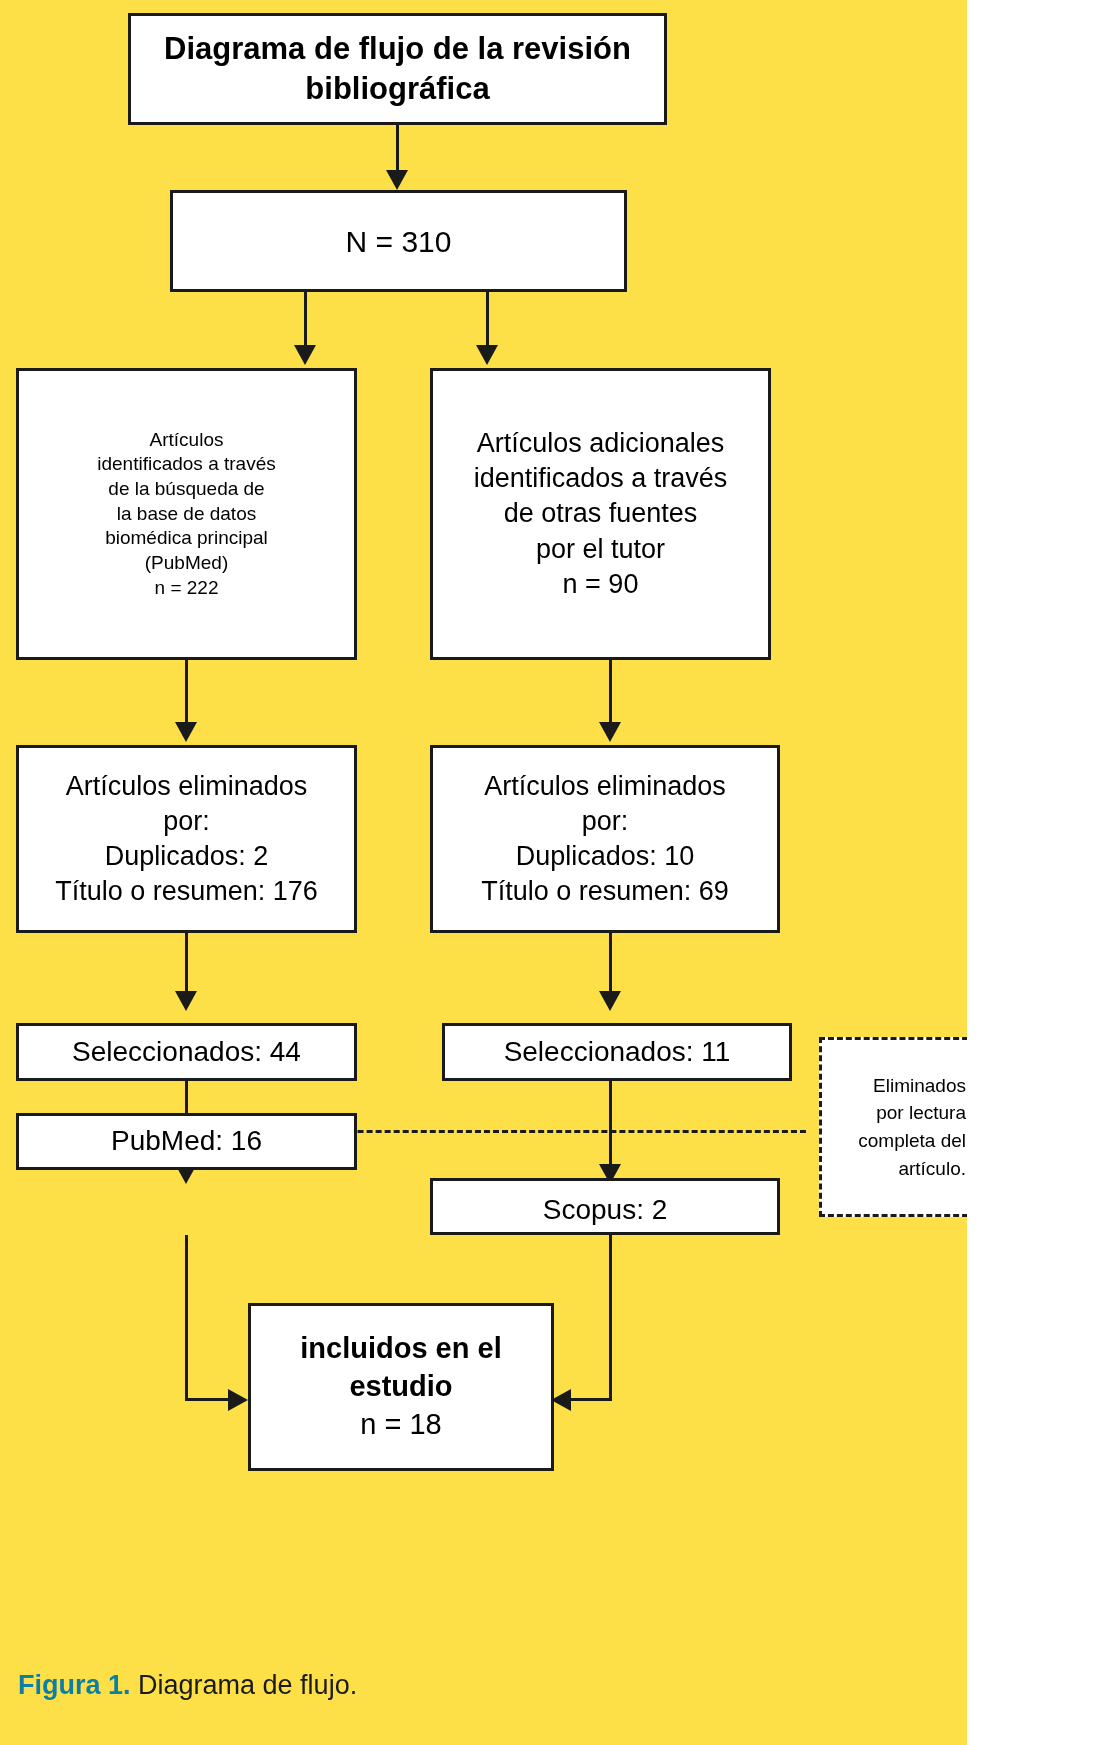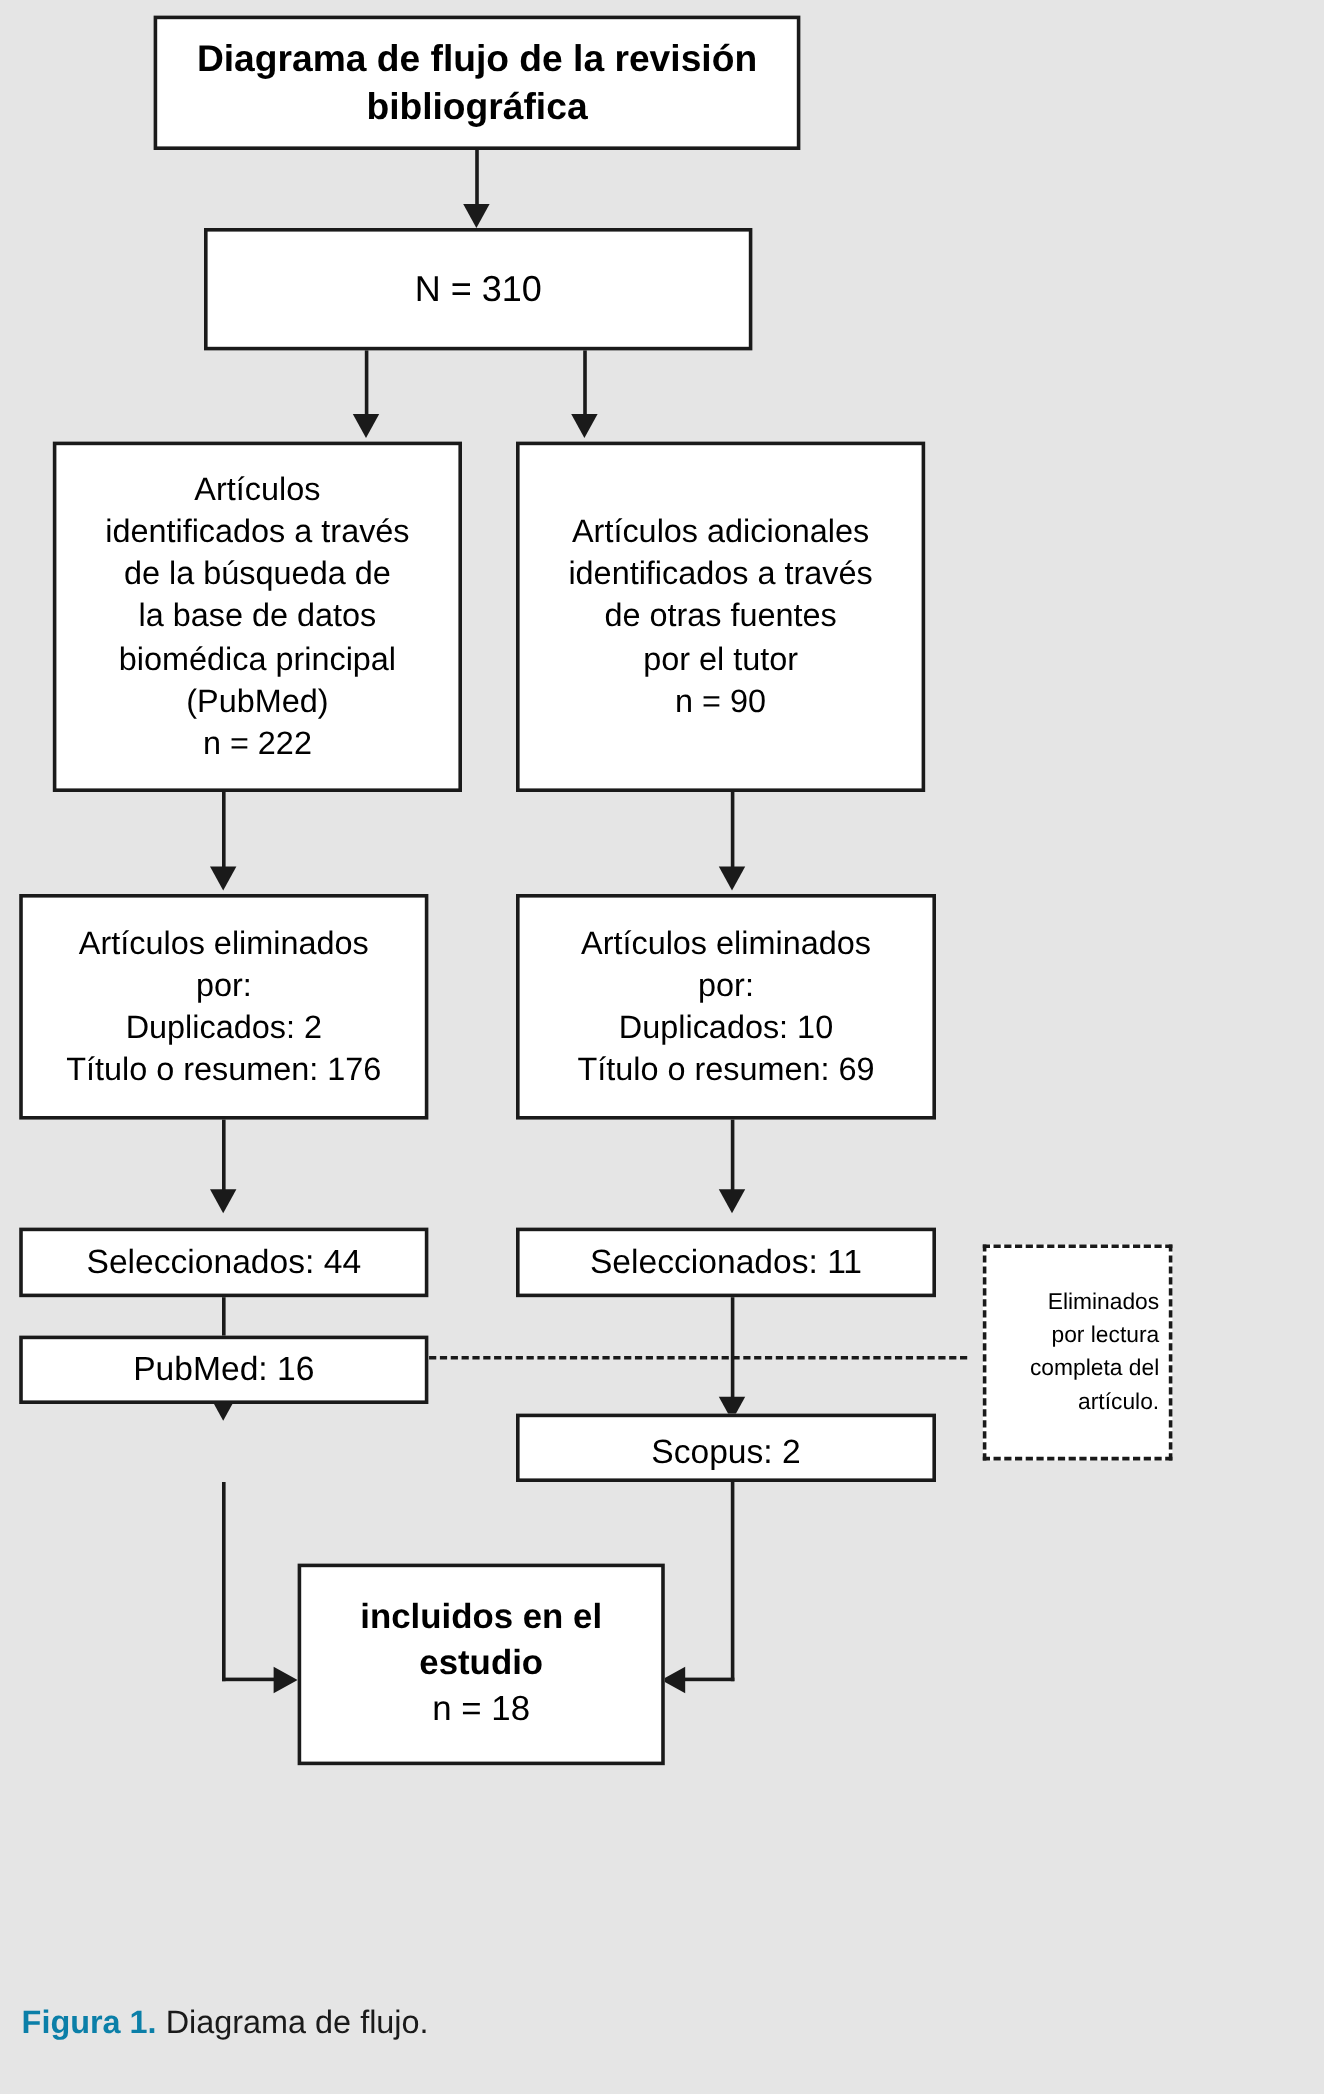--- a/index.html
+++ b/index.html
@@ -3,24 +3,25 @@
 <meta charset="utf-8">
 <style>
   html,body{margin:0;padding:0;background:#ffffff;}
   body{
     font-family:"Liberation Sans","DejaVu Sans",sans-serif;
     color:#000000;
     -webkit-font-smoothing:antialiased;
   }
   #canvas{
     position:relative;
-    width:1103px;
+    width:935px;
     height:1745px;
-    background:#e5e5e5;
+    background:#fde047;
     overflow:hidden;
+    padding-left:32px;
   }
   .box{
     position:absolute;
     box-sizing:border-box;
     border:3px solid #1a1a1a;
     background:#ffffff;
     display:flex;
     flex-direction:column;
     align-items:center;
     justify-content:center;
@@ -104,21 +105,21 @@
     <span class="ln">N = 310</span>
   </div>
 
   <div class="vline" style="left:304px;top:292px;height:54px;"></div>
   <div class="hline" style="left:304px;top:292px;width:0px;"></div>
   <div class="arrowhead" style="left:294px;top:345px;"></div>
 
   <div class="vline" style="left:486px;top:292px;height:54px;"></div>
   <div class="arrowhead" style="left:476px;top:345px;"></div>
 
-  <div class="box" style="left:16px;top:368px;width:341px;height:292px;font-size:27px;margin-left:28px;">
+  <div class="box" style="left:16px;top:368px;width:341px;height:292px;font-size:19px;">
     <span class="ln">Artículos</span>
     <span class="ln">identificados a través</span>
     <span class="ln">de la búsqueda de</span>
     <span class="ln">la base de datos</span>
     <span class="ln">biomédica principal</span>
     <span class="ln">(PubMed)</span>
     <span class="ln">n = 222</span>
   </div>
 
   <div class="box" style="left:430px;top:368px;width:341px;height:292px;font-size:27px;">
@@ -152,21 +153,21 @@
   <div class="vline" style="left:185px;top:933px;height:63px;"></div>
   <div class="arrowhead" style="left:175px;top:991px;"></div>
 
   <div class="vline" style="left:609px;top:933px;height:63px;"></div>
   <div class="arrowhead" style="left:599px;top:991px;"></div>
 
   <div class="box" style="left:16px;top:1023px;width:341px;height:58px;font-size:28px;">
     <span class="ln">Seleccionados: 44</span>
   </div>
 
-  <div class="box" style="left:430px;top:1023px;width:350px;height:58px;font-size:28px;">
+  <div class="box" style="left:442px;top:1023px;width:350px;height:58px;font-size:28px;">
     <span class="ln">Seleccionados: 11</span>
   </div>
 
   <div class="dashbox" style="left:819px;top:1037px;width:158px;height:180px;align-items:flex-end;">
     <span class="ln">Eliminados</span>
     <span class="ln">por lectura</span>
     <span class="ln">completa del</span>
     <span class="ln">artículo.</span>
   </div>
 

